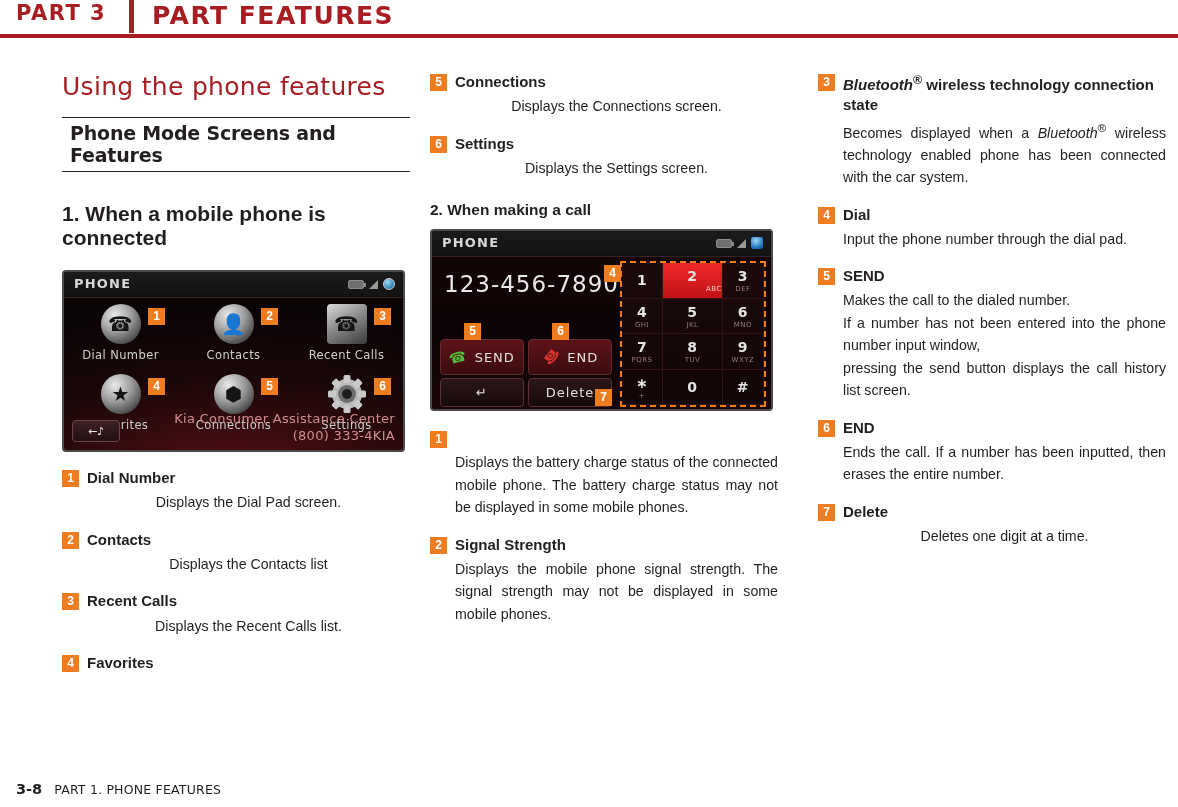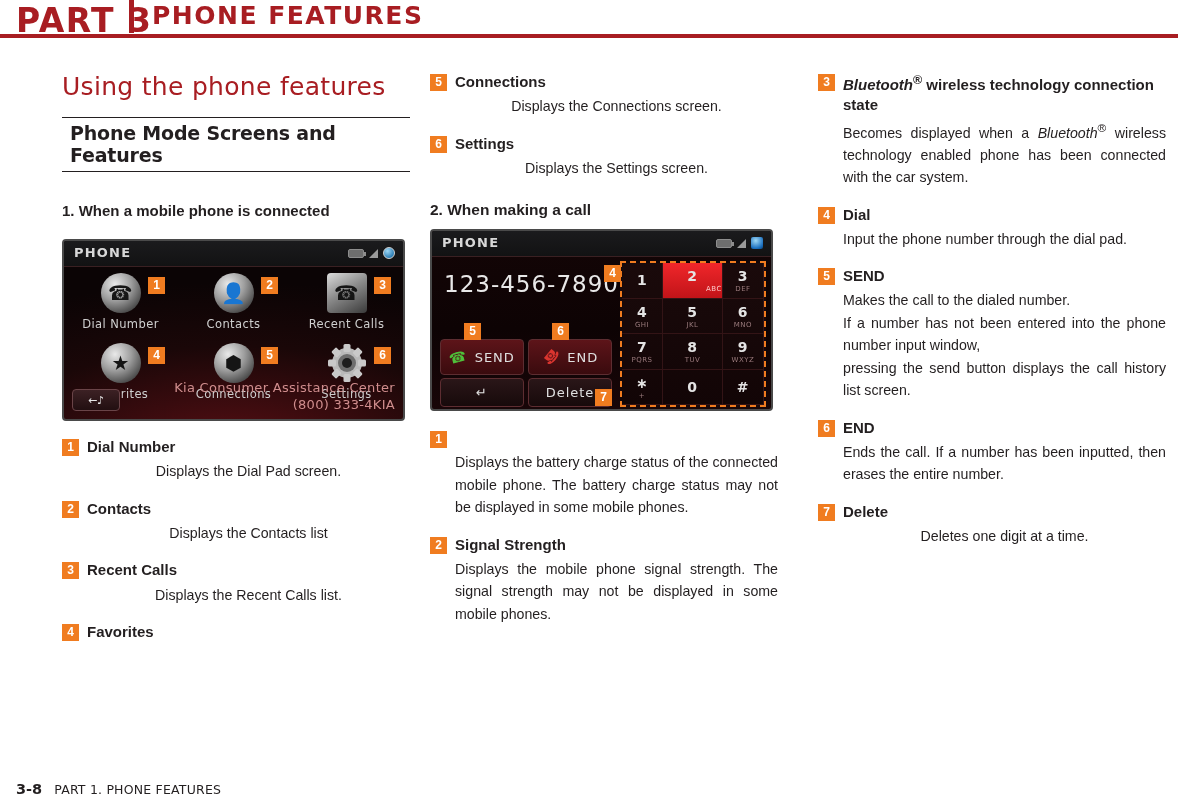--- a/index.html
+++ b/index.html
@@ -12,21 +12,21 @@
     overflow: hidden;
   }
   .page { position: relative; width: 1178px; height: 807px; }
 
   
   .page-header {
     position: absolute; left: 0; top: 0; width: 1178px; height: 42px;
   }
   .hdr-part {
     position: absolute; left: 16px; top: 1px;
-    font-size: 33px; font-weight: bold; color: #a81d22;
+    font-size: 21px; font-weight: bold; color: #a81d22;
     letter-spacing: 1.5px;
     font-family: "DejaVu Sans", sans-serif;
   }
   .hdr-divider {
     position: absolute; left: 129px; top: 0px; width: 5px; height: 33px;
     background: #a81d22;
   }
   .hdr-title {
     position: absolute; left: 152px; top: 1px;
     font-size: 25px; font-weight: bold; color: #a81d22;
@@ -56,21 +56,21 @@
     padding: 4px 0 5px 8px;
     margin-bottom: 30px;
   }
   .subhead-box .subhead-text {
     font-size: 19px; font-weight: bold; color: #231f20;
     letter-spacing: -0.2px;
     font-family: "DejaVu Sans", sans-serif;
     text-align: center;
   }
   .numbered-head {
-    font-size: 15px; font-weight: bold; color: #231f20;
+    font-size: 21px; font-weight: bold; color: #231f20;
     margin: 0 0 20px 0;
   }
   .numbered-head-2 {
     font-size: 15.5px; font-weight: bold; color: #231f20;
     margin: 22px 0 10px 0;
   }
 
   
   .item { margin-bottom: 16px; position: relative; }
   .item-head {
@@ -257,21 +257,21 @@
   }
 </style>
 </head>
 <body>
 
 <div class="page">
 
   <div class="page-header">
     <div class="hdr-part">PART 3</div>
     <div class="hdr-divider"></div>
-    <div class="hdr-title">PHONE FEATURES</div>
+    <div class="hdr-title">PART FEATURES</div>
     <div class="hdr-rule"></div>
   </div>
 
   <div class="col col-1">
 
     <div class="section-title">Using the phone features</div>
 
     <div class="subhead-box">
       <span class="subhead-text">Phone Mode Screens and Features</span>
     </div>

